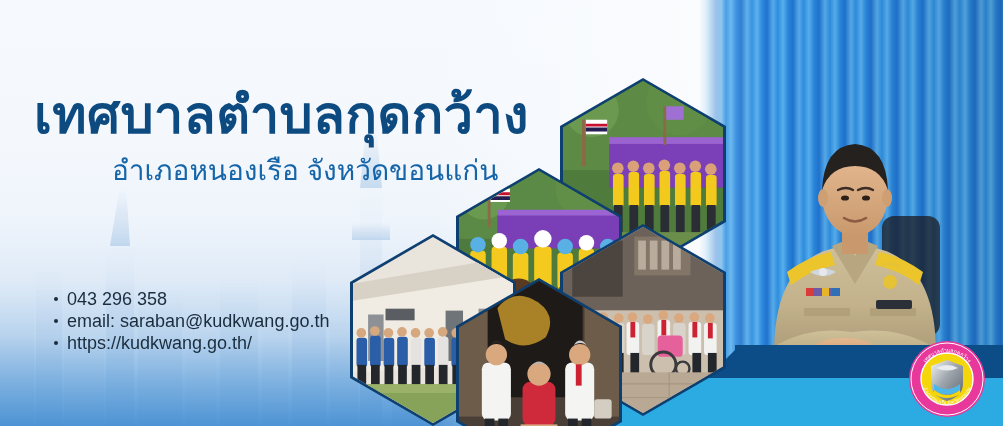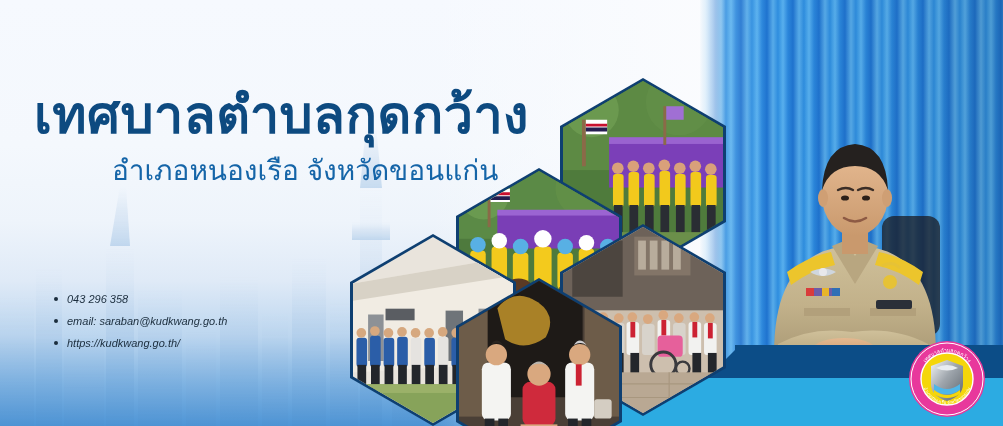--- a/index.html
+++ b/index.html
@@ -95,27 +95,26 @@
     position:absolute; left:112px; top:156px;
     font-size:28px; line-height:1.1;
     color:#1565a8;
     white-space:nowrap;
   }
 
   
   .contact { position:absolute; left:52px; top:288px; }
   .contact li {
     list-style:none;
-    font-size:11px;
+    font-size:18px;
     color:#1b2d3d;
     line-height:22px;
     position:relative;
     padding-left:15px;
     white-space:nowrap;
-    font-style:italic;
   }
   .contact li:before {
     content:"";
     position:absolute; left:2px; top:9px;
     width:4px; height:4px; border-radius:50%;
     background:#1b2d3d;
   }
 
   
   .collage { position:absolute; left:338px; top:78px; width:400px; height:348px; }

